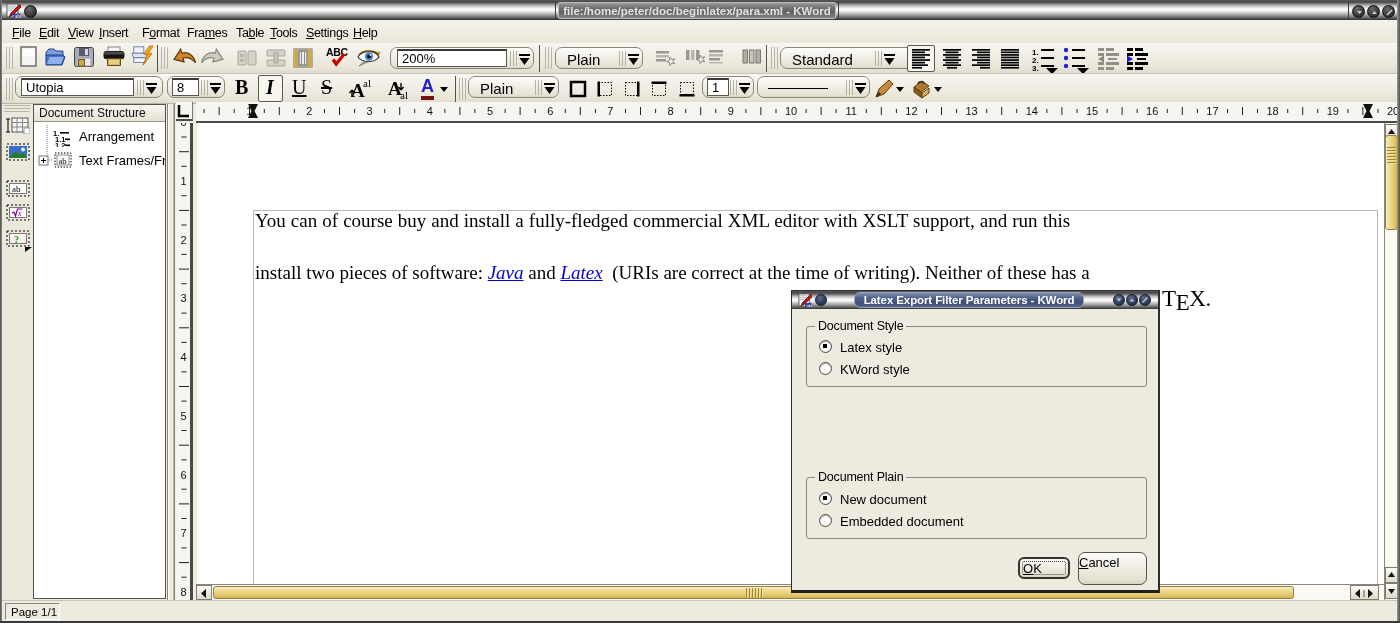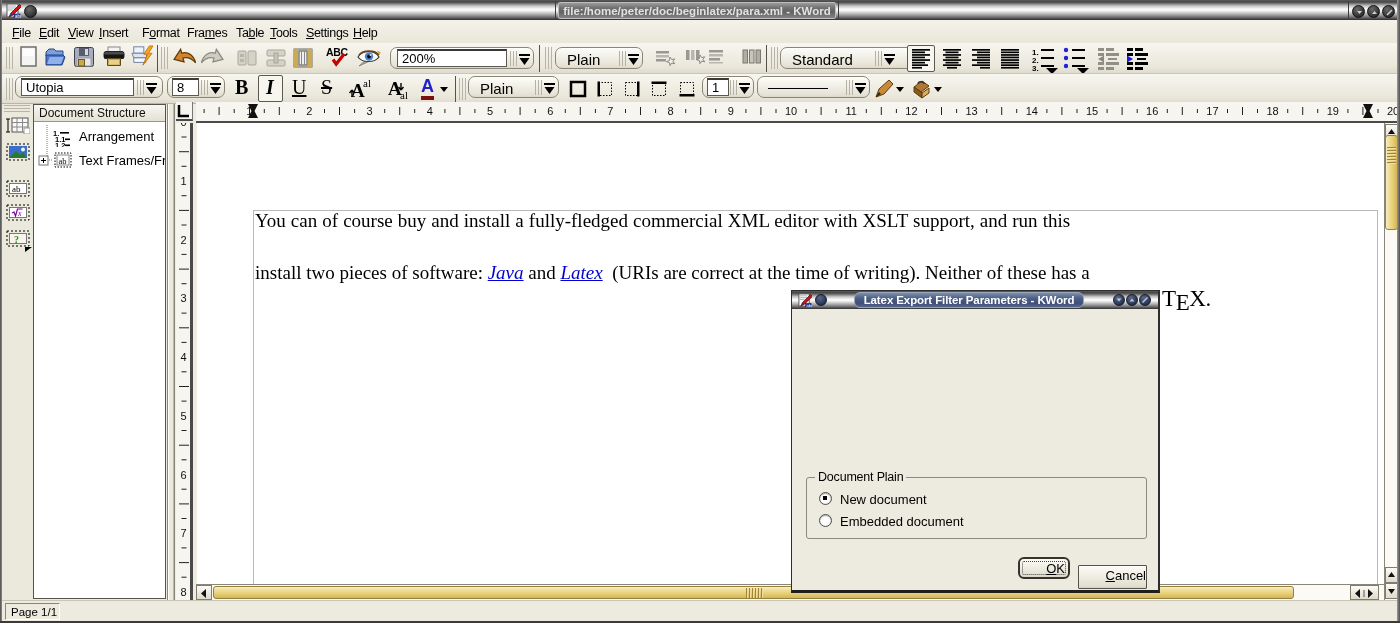--- a/index.html
+++ b/index.html
@@ -63,24 +63,24 @@
 #dcap{left:62px;top:1px;width:230px;height:16px;border:1px solid #9aa4b8;border-radius:6px;
  background:linear-gradient(#7e90ac 0%,#4d5e85 38%,#404f78 72%,#55658c 100%);
  color:#fff;font-size:11.5px;font-weight:bold;letter-spacing:-0.1px;text-align:center;line-height:15px;white-space:nowrap}
 .dwbtn{top:3px;width:12px;height:12px;border-radius:50%;background:radial-gradient(circle at 38% 30%,#5a6a8c,#232e48 78%);border:1px solid #151d30}
 .dwbtn svg{position:absolute;left:0;top:0}
 .grp{border:1px solid #8c8a7c;border-radius:3px}
 .grplab{position:absolute;top:-8px;left:8px;background:#edebe0;padding:0 3px;font-size:12.5px;letter-spacing:-0.2px;color:#000}
 .radio{width:13px;height:13px;border-radius:50%;background:radial-gradient(circle at 40% 35%,#fff 55%,#d9d6ca);border:1.5px solid #504e46;box-shadow:inset 0 1px 1px #aaa}
 .rdot{position:absolute;left:2.5px;top:2.5px;width:4px;height:4px;background:#000}
 .rlab{font-size:13px;color:#000}
-.kbtn{background:linear-gradient(#fcfbf6,#f0eee4 45%,#e2dfd0 90%,#d8d4c3);text-align:right;font-size:13px;color:#000}
+.kbtn{background:linear-gradient(#fcfbf6,#f0eee4 45%,#e2dfd0 90%,#d8d4c3);text-align:left;font-size:13px;color:#000}
 #okb{left:226px;top:266px;width:52px;height:22px;border:2px solid #35332c;border-radius:6px}
 #okb .inner{position:absolute;left:2px;top:2px;right:2px;bottom:2px;border:1px dotted #444;border-radius:2px;line-height:14px}
-#cnb{left:286px;top:274px;width:69px;height:24px;border:1px solid #55534a;border-radius:1px;line-height:19px;box-shadow:inset 0 1px 0 #fff}
+#cnb{left:286px;top:261px;width:69px;height:33px;border:1px solid #55534a;border-radius:7px;line-height:19px;box-shadow:inset 0 1px 0 #fff}
 u{text-decoration:underline}
 </style></head>
 <body>
 <div class="ab" id="titlebar">
   <div class="ab tsep" style="left:555px"></div>
   <div class="ab tsep" style="left:838px"></div>
   <div class="ab tsep" style="left:1348px"></div>
   <div class="ab" id="cap">file:/home/peter/doc/beginlatex/para.xml - KWord</div>
   <div class="ab" id="kicon1" style="left:6px;top:3px;width:15px;height:15px"><svg width="15" height="15" viewBox="0 0 15 15">
         <rect x="1" y="1" width="11" height="13" fill="#fdfdfd" stroke="#555"></rect>
@@ -680,20 +680,29 @@
         <svg width="10" height="10">
           <path d="M2.5 6.5l2.5-3l2.5 3z" fill="#bcc6da"></path>
         </svg>
       </div>
     <div class="ab dwbtn" style="left:347px">
         <svg width="10" height="10">
           <path d="M2.5 7.5l5-5" stroke="#bcc6da" stroke-width="1.4"></path>
         </svg>
       </div>
   </div>
+  <div class="ab grp" style="left:14px;top:35px;width:341px;height:61px">
+      <span class="grplab">Document Style</span>
+    <div class="ab radio" style="left:12px;top:13px">
+        <span class="rdot"></span>
+      </div>
+      <span class="ab rlab" style="left:33px;top:13px">Latex style</span>
+    <div class="ab radio" style="left:12px;top:35px"></div>
+      <span class="ab rlab" style="left:33px;top:35px">KWord style</span>
+  </div>
   <div class="ab grp" style="left:14px;top:186px;width:341px;height:62px">
       <span class="grplab">Document Plain</span>
     <div class="ab radio" style="left:12px;top:14px">
         <span class="rdot"></span>
       </div>
       <span class="ab rlab" style="left:33px;top:14px">New document</span>
     <div class="ab radio" style="left:12px;top:36px"></div>
       <span class="ab rlab" style="left:33px;top:36px">Embedded document</span>
   </div>
   <div class="ab kbtn" id="okb">

